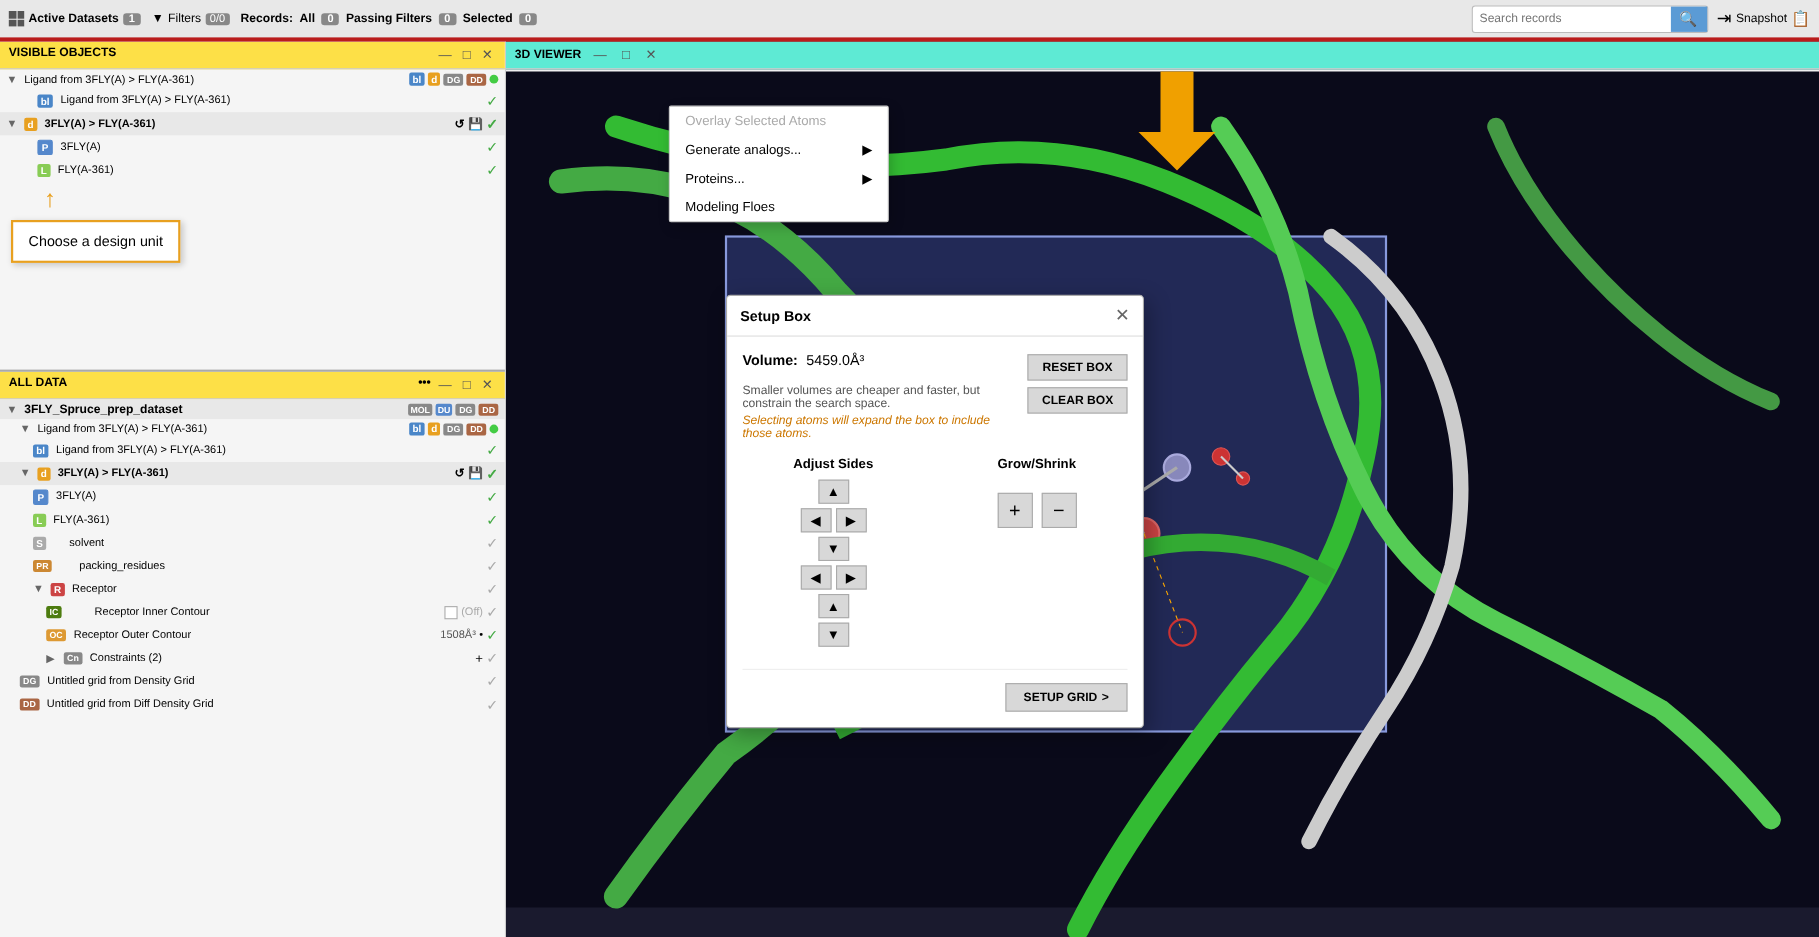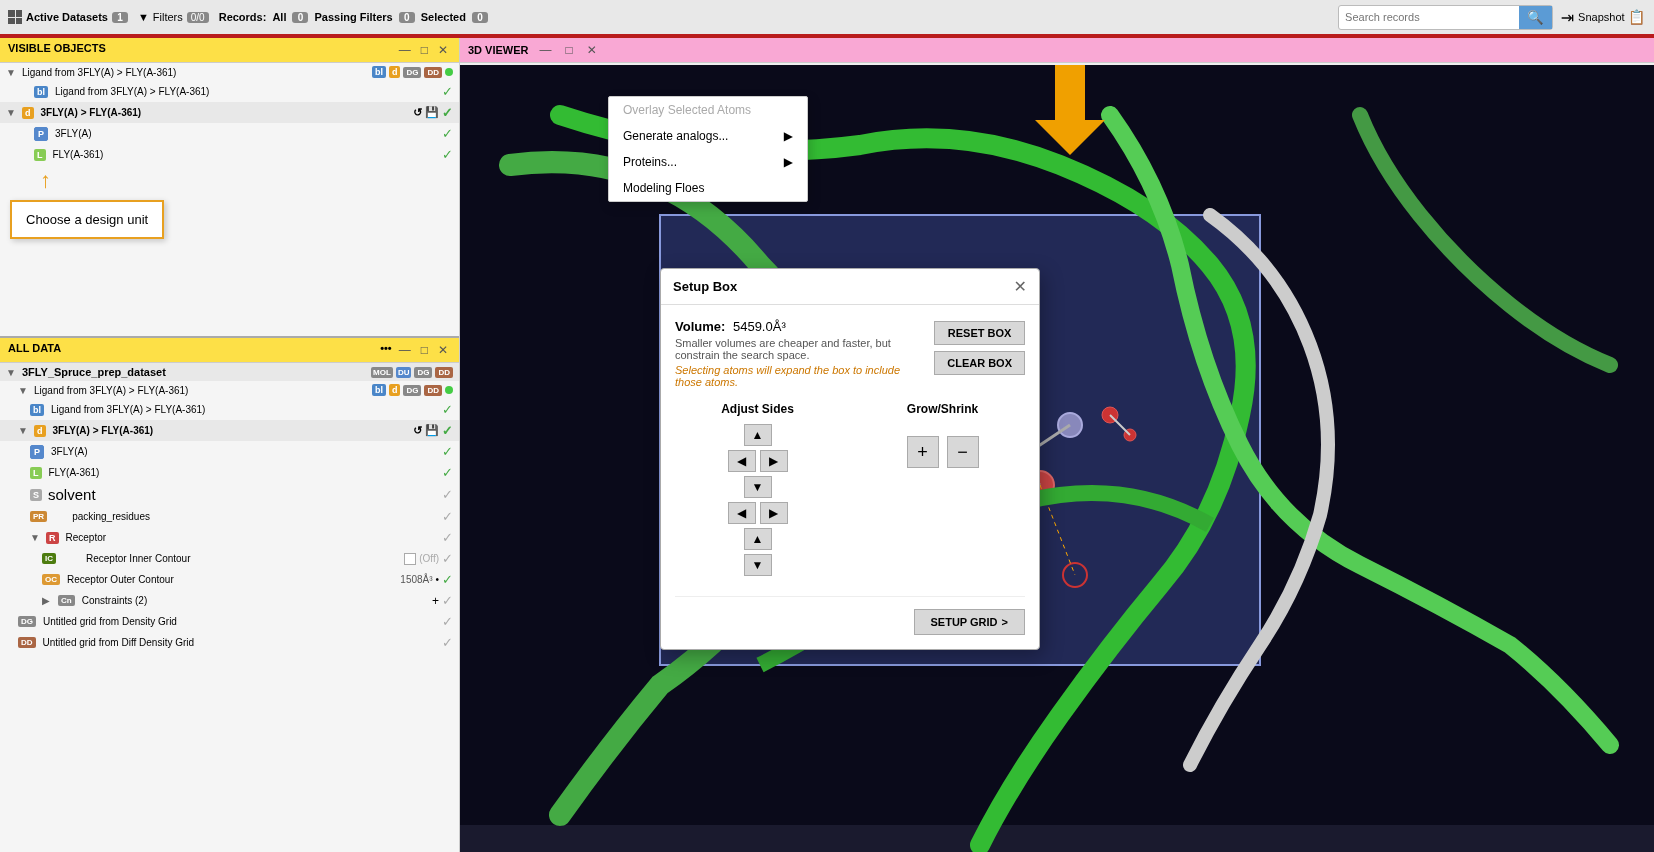--- a/index.html
+++ b/index.html
@@ -102,21 +102,21 @@
       box-shadow: 4px 6px 20px rgba(0,0,0,0.3);
       width: 380px; z-index: 200; border-radius: 4px;
     }
     .dialog-header {
       display: flex; align-items: center; justify-content: space-between;
       padding: 8px 12px; border-bottom: 1px solid #ddd;
       font-size: 13px; font-weight: 600;
     }
     .dialog-close { background: none; border: none; cursor: pointer; font-size: 16px; color: #666; }
     .dialog-body { padding: 14px; }
-    .volume-title { font-size: 13px; margin-bottom: 3px; }
+    .volume-title { font-size: 13px; margin-bottom: 14px; }
     .volume-subtitle { font-size: 11px; color: #555; margin-bottom: 3px; }
     .volume-hint { font-size: 11px; color: #d06000; }
     .reset-btn { background: #d8d8d8; border: 1px solid #aaa; padding: 5px 12px; font-size: 11px; font-weight: 600; cursor: pointer; }
     .clear-btn { background: #d8d8d8; border: 1px solid #aaa; padding: 5px 12px; font-size: 11px; font-weight: 600; cursor: pointer; }
     .adjust-grow-row { display: flex; gap: 20px; margin-top: 14px; }
     .adjust-section { flex: 1; }
     .adjust-label { font-size: 12px; font-weight: 600; margin-bottom: 8px; text-align: center; }
     .adjust-controls { display: flex; flex-direction: column; align-items: center; gap: 4px; }
     .arrow-btn { background: #d8d8d8; border: 1px solid #aaa; width: 28px; height: 22px; cursor: pointer; font-size: 12px; display: flex; align-items: center; justify-content: center; }
     .horiz-row { display: flex; gap: 4px; }
@@ -306,21 +306,21 @@
       </div>
       <div class="tree-item indent2">
         <span class="type-badge badge-l">L</span>
         <span class="item-name" style="font-size:10px; margin-left:3px;">FLY(A-361)</span>
         <div class="item-actions">
           <span class="check-green">✓</span>
         </div>
       </div>
       <div class="tree-item indent2">
         <span class="type-badge badge-s">S</span>
-        <span class="item-name" style="font-size:15px; margin-left:2px;">solvent</span>
+        <span class="item-name" style="font-size:10px; margin-left:17px;">solvent</span>
         <div class="item-actions">
           <span class="check-gray">✓</span>
         </div>
       </div>
       <div class="tree-item indent2">
         <span class="type-badge badge-pr">PR</span>
         <span class="item-name" style="font-size:10px; margin-left:21px;">packing_residues</span>
         <div class="item-actions">
           <span class="check-gray">✓</span>
         </div>
@@ -371,21 +371,21 @@
         <span class="type-badge badge-dd" style="font-size:8px;">DD</span>
         <span class="item-name" style="font-size:10px; margin-left:3px;">Untitled grid from Diff Density Grid</span>
         <div class="item-actions">
           <span class="check-gray">✓</span>
         </div>
       </div>
     </div>
   </div>
 
   <div class="right-panel">
-    <div class="viewer-header" style="background:#f9a8d4; position:relative; z-index:10;">
+    <div class="viewer-header" style="background:#5eead4; position:relative; z-index:10;">
       <span>3D VIEWER</span>
       <button class="icon-btn">—</button>
       <button class="icon-btn">□</button>
       <button class="icon-btn">✕</button>
     </div>
     <div class="menubar">
       <div class="menubar-item">File</div>
       <div class="menubar-item">View</div>
       <div class="menubar-item">Select</div>
       <div class="menubar-item" style="font-weight:600;">Modeling</div>

